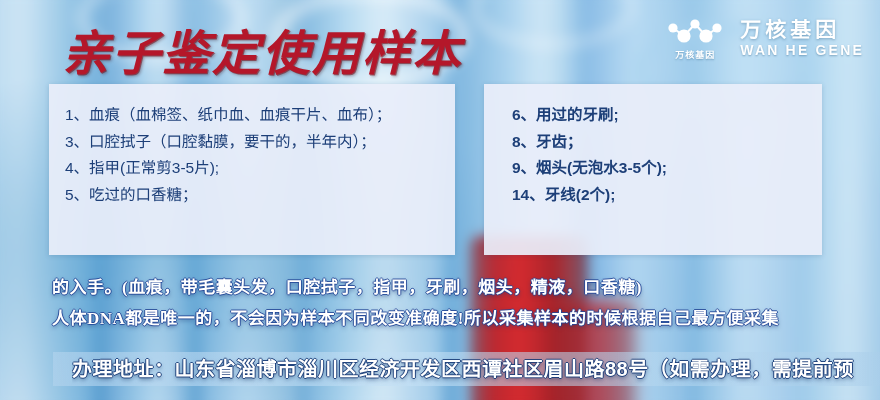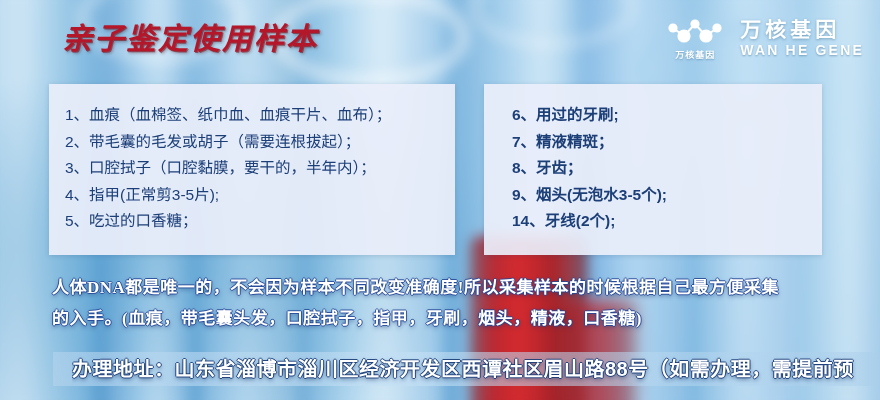--- a/index.html
+++ b/index.html
@@ -116,21 +116,21 @@
     inset: 0;
     backdrop-filter: blur(2px);
   }
 
   
   .title {
     position: absolute;
     left: 62px;
     top: 14px;
     font-family: "Liberation Serif", "DejaVu Serif", serif;
-    font-size: 30px;
+    font-size: 48px;
     font-weight: 700;
     font-style: italic;
     letter-spacing: 2px;
     color: #b4172a;
     text-shadow:
        1px 1px 0 rgba(120,8,18,.55),
        2px 2px 3px rgba(60,20,30,.35);
     white-space: nowrap;
   }
 
@@ -299,38 +299,36 @@
     </div>
     <div class="logo-text">
       <div class="logo-cn">万核基因</div>
       <div class="logo-en">WAN HE GENE</div>
     </div>
   </div>
 
   <div class="panel panel-left">
     <div class="panel-inner">
       <div class="sample-item">1、血痕（血棉签、纸巾血、血痕干片、血布）；</div>
-      <div class="sample-item">2、带毛囊的毛发或胡子（需要连根拔起）；</div>
       <div class="sample-item">3、口腔拭子（口腔黏膜，要干的，半年内）；</div>
       <div class="sample-item">4、指甲(正常剪3-5片);</div>
       <div class="sample-item">5、吃过的口香糖；</div>
     </div>
   </div>
 
   <div class="panel panel-right">
     <div class="panel-inner">
       <div class="sample-item">6、用过的牙刷;</div>
-      <div class="sample-item">7、精液精斑；</div>
       <div class="sample-item">8、牙齿；</div>
       <div class="sample-item">9、烟头(无泡水3-5个);</div>
       <div class="sample-item">14、牙线(2个);</div>
     </div>
   </div>
 
   <div class="desc">
+    <div class="desc-line">的入手。(血痕，带毛囊头发，口腔拭子，指甲，牙刷，烟头，精液，口香糖)</div>
     <div class="desc-line">人体DNA都是唯一的，不会因为样本不同改变准确度!所以采集样本的时候根据自己最方便采集</div>
-    <div class="desc-line">的入手。(血痕，带毛囊头发，口腔拭子，指甲，牙刷，烟头，精液，口香糖)</div>
   </div>
 
   <div class="address-band"></div>
   <div class="address-text">办理地址：山东省淄博市淄川区经济开发区西谭社区眉山路88号（如需办理，需提前预</div>
 
 </div>
 
 </body></html>

